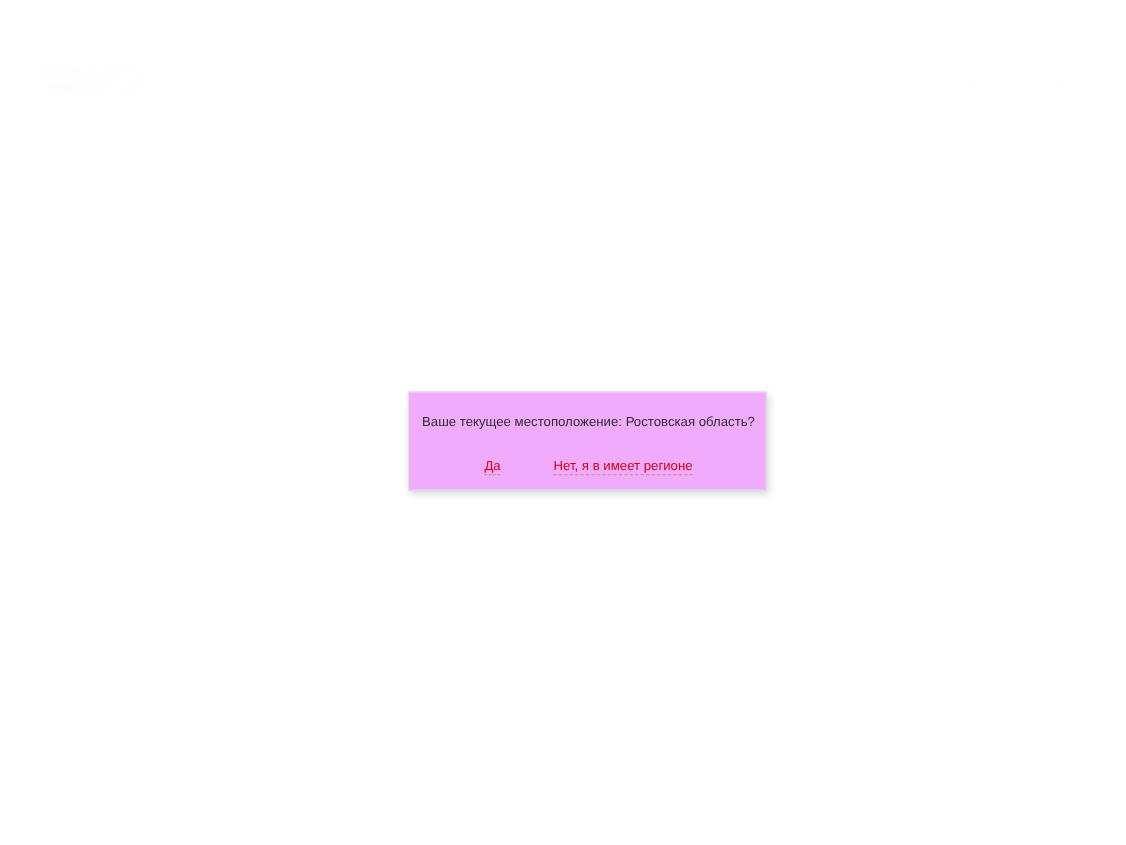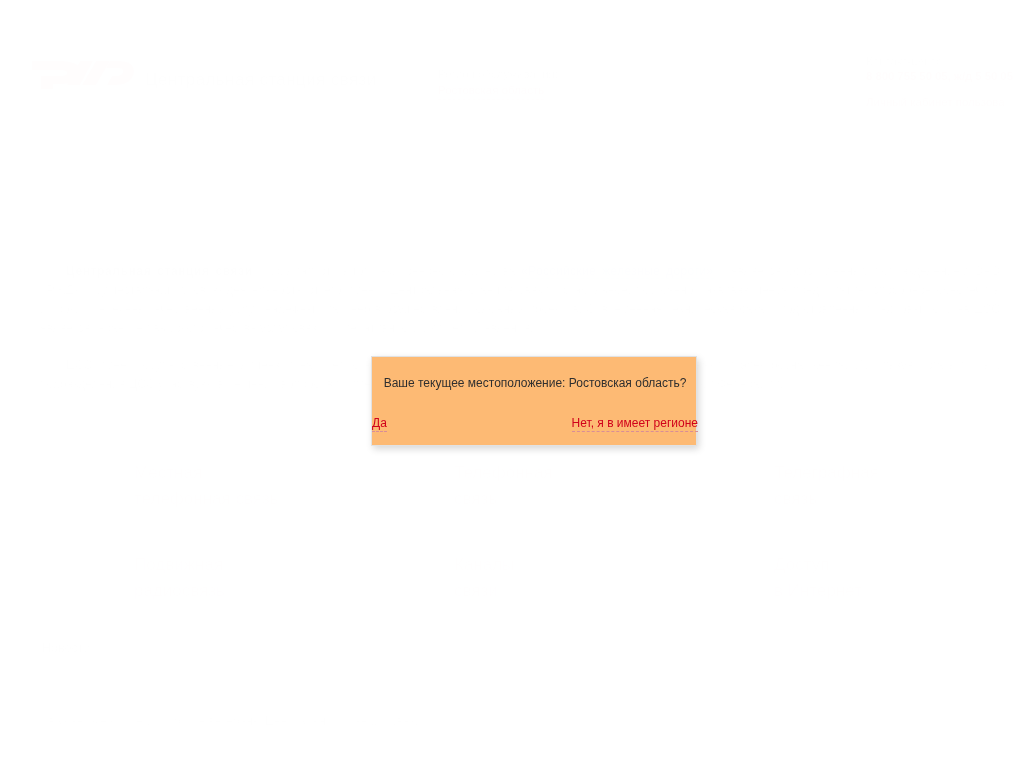--- a/index.html
+++ b/index.html
@@ -171,34 +171,34 @@
   
   #overlay {
     position: absolute; inset: 0;
     width: 1024px; height: 768px;
     background: rgba(255,255,255,0.90);
   }
   .modal {
     position: absolute;
     left: 371px; top: 356px;
     width: 326px; height: 90px;
-    background: #fdba74;
+    background: #f0abfc;
     border: 1px solid #e2e2e2;
     box-shadow: 2px 3px 7px rgba(0,0,0,0.16);
   }
   .modal-message {
     position: absolute; left: 0; top: 19px;
     width: 326px;
     text-align: center;
     font-size: 12px; color: #2f2f2f;
   }
   .modal-actions {
     position: absolute; left: 0; top: 59px;
     width: 326px;
-    display: flex; justify-content: space-between;
+    display: flex; justify-content: center;
     gap: 48px;
   }
   .modal-btn {
     font-size: 12px; color: #d0021b;
     border-bottom: 1px dashed #d88d98;
     padding-bottom: 1px;
     cursor: pointer;
     white-space: nowrap;
   }
 </style>

